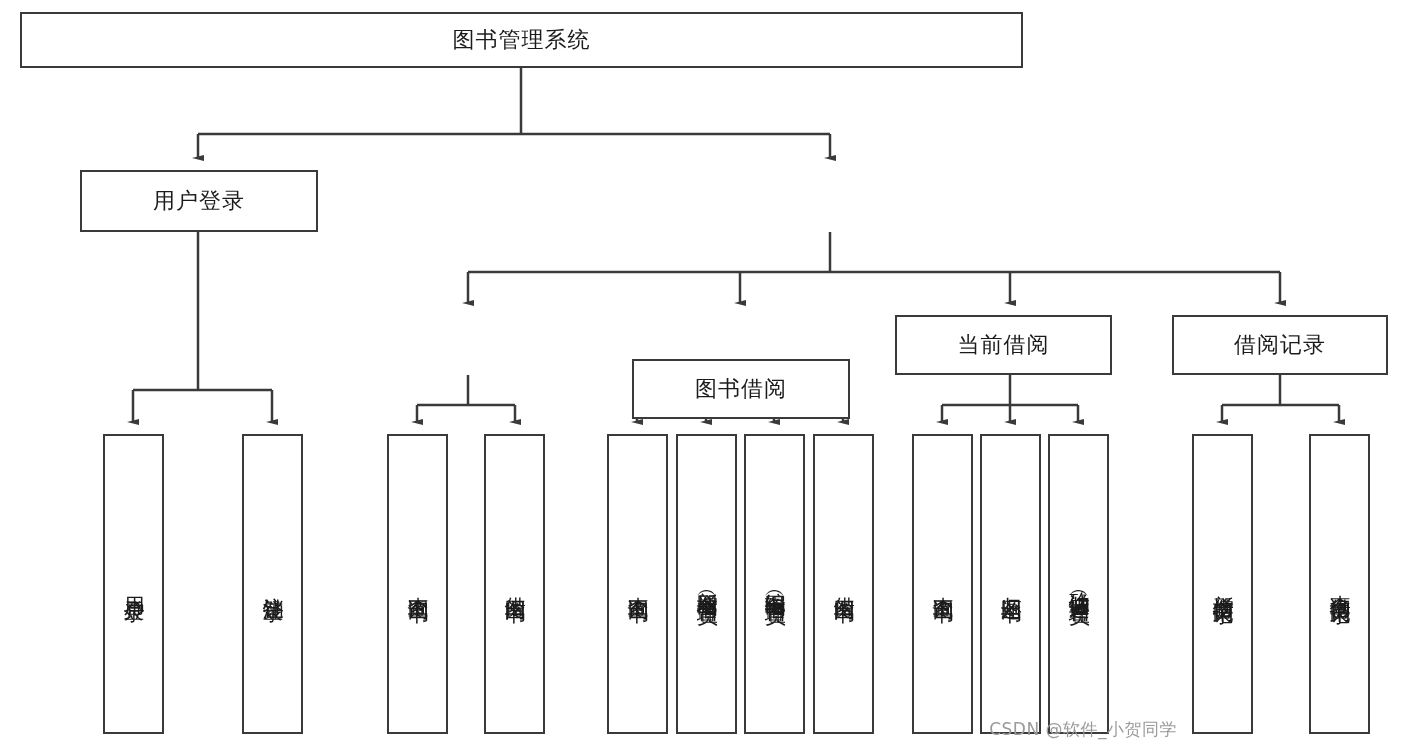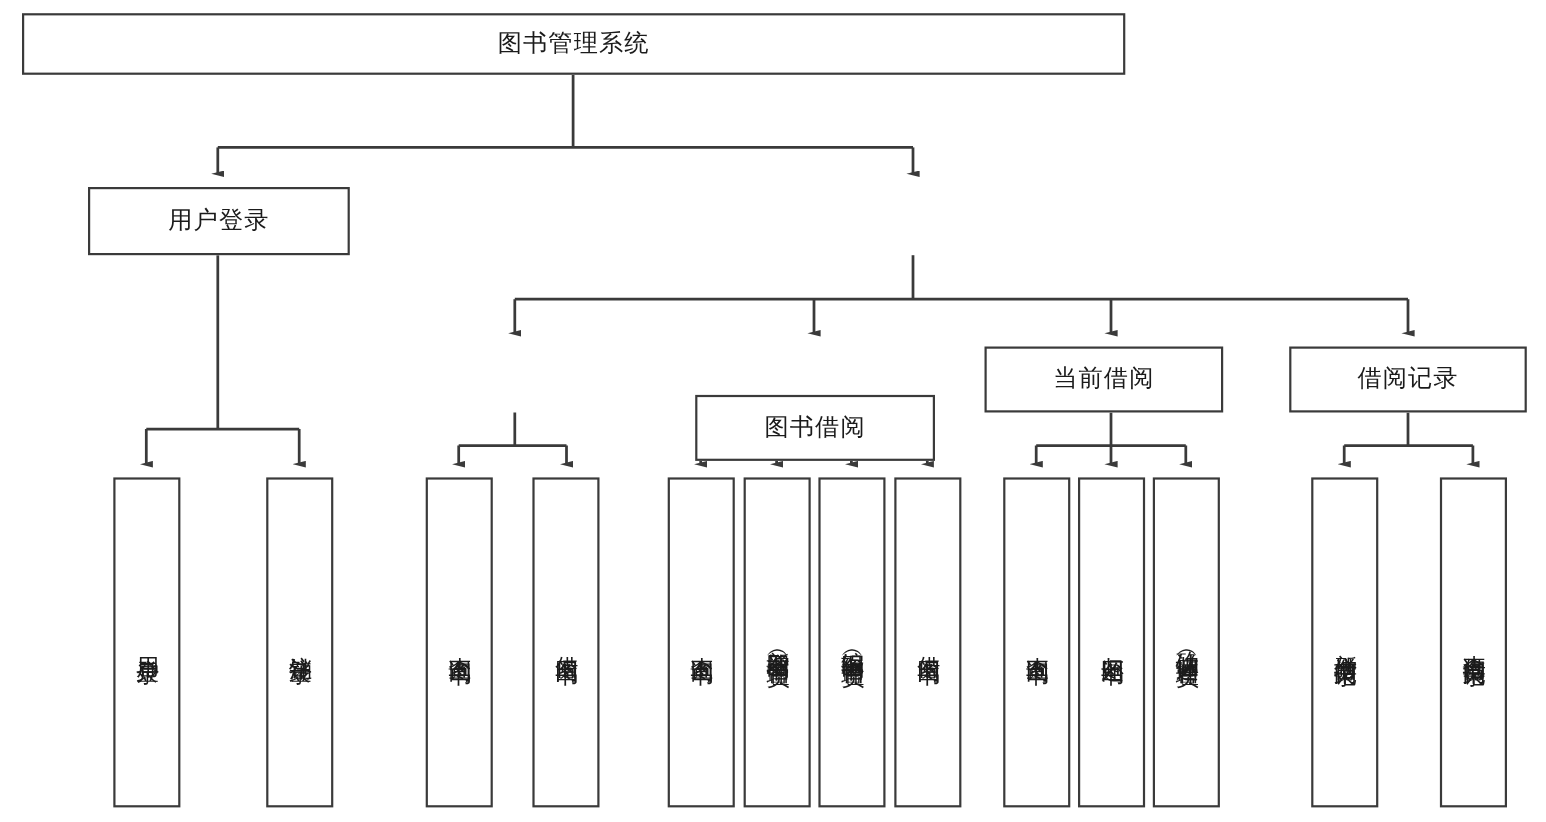--- a/index.html
+++ b/index.html
@@ -167,14 +167,15 @@
     <span>确认归还（管理员）</span>
   </div>
 
   <div class="node v" style="left:1192px;top:434px;width:61px;height:300px;">
     <span>新增借阅记录</span>
   </div>
   <div class="node v" style="left:1309px;top:434px;width:61px;height:300px;">
     <span>查询借阅记录</span>
   </div>
 
+  <div class="watermark">CSDN @软件_小贺同学</div>
 
 </div>
 
 </body></html>

